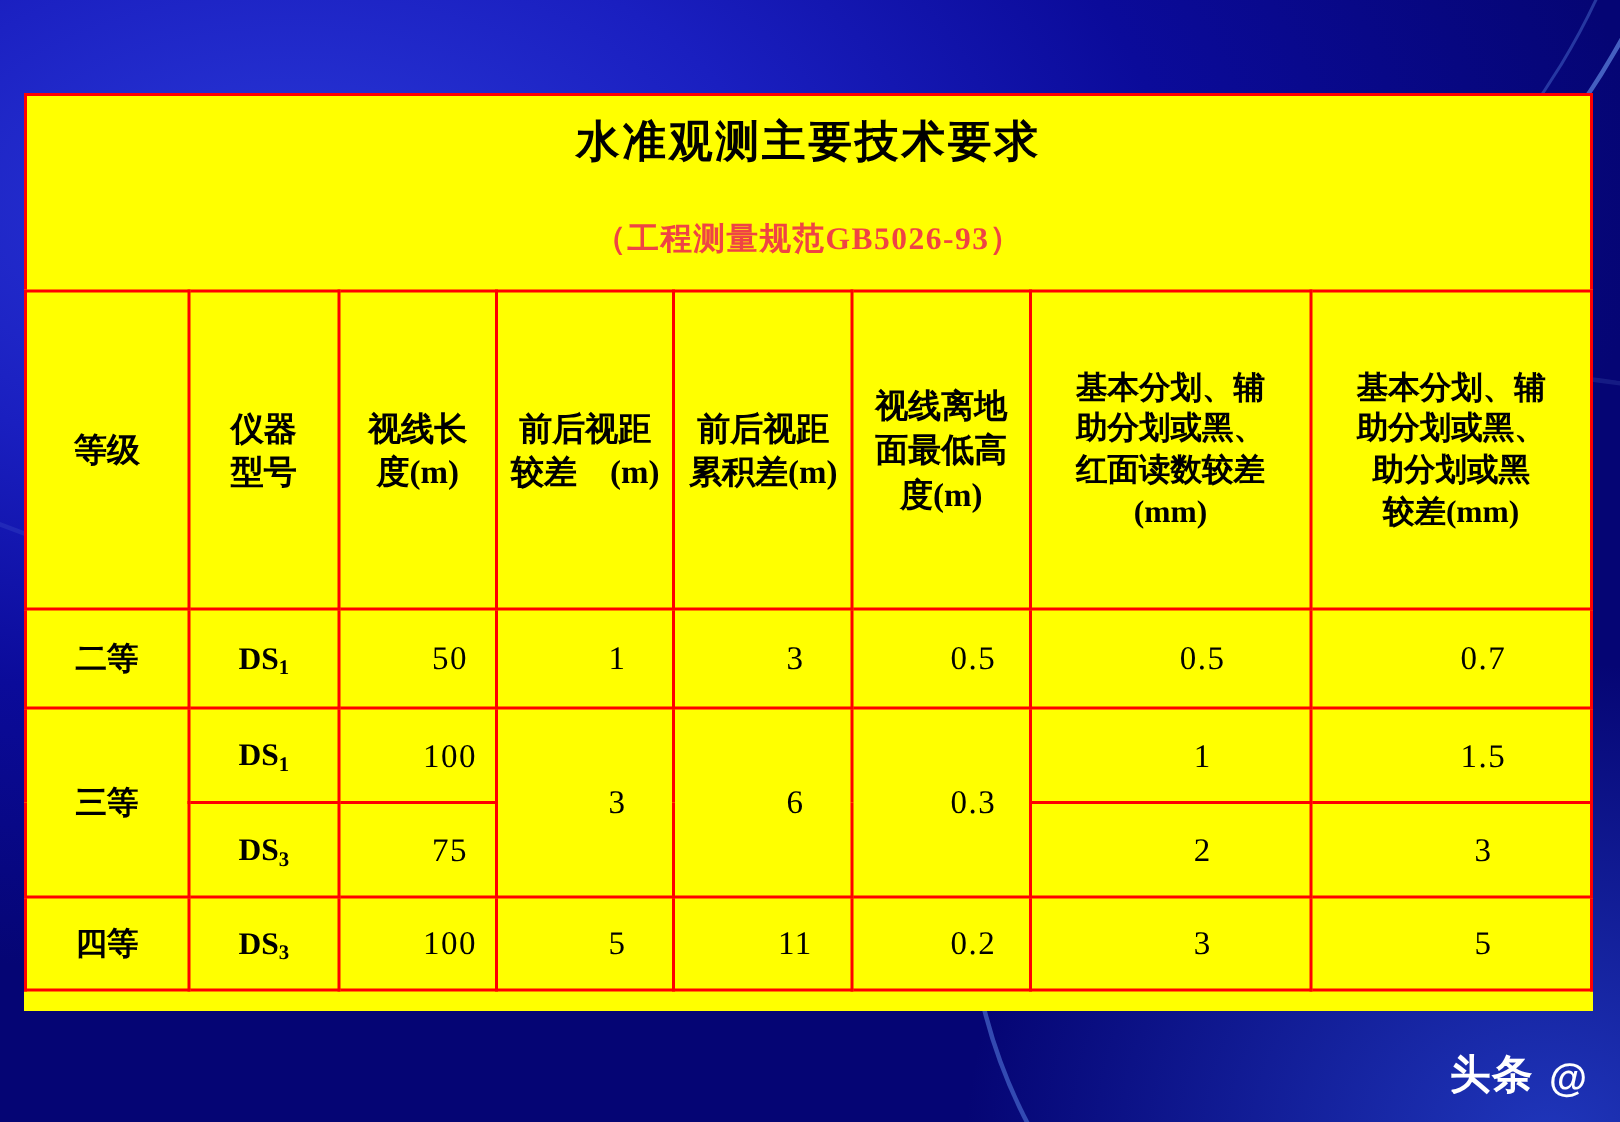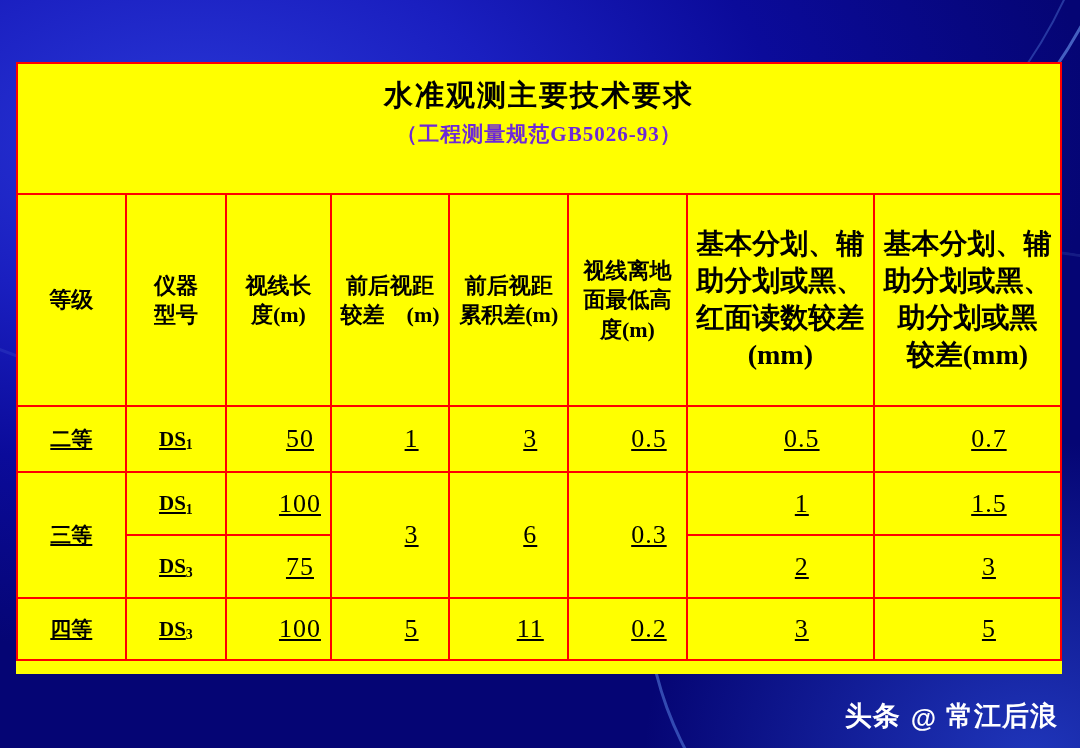--- a/index.html
+++ b/index.html
@@ -86,24 +86,24 @@
     height: 131px;
   }
   .main-title {
     font-size: 29px;
     font-weight: bold;
     color: #000000;
     letter-spacing: 2px;
     line-height: 1.2;
   }
   .sub-title {
-    margin-top: 7px;
+    margin-top: 32px;
     font-size: 21px;
     font-weight: bold;
-    color: #6d28d9;
+    color: #ef4444;
     letter-spacing: 1px;
   }
 
   table.spec {
     border-collapse: collapse;
     width: 1046px;
     table-layout: fixed;
     background: #ffff00;
   }
   table.spec td {
@@ -114,30 +114,29 @@
     padding: 4px 5px;
     box-sizing: border-box;
   }
   .hdr {
     font-size: 22px;
     font-weight: bold;
     line-height: 1.32;
     height: 212px;
   }
   .hdr.wide {
-    font-size: 28px;
+    font-size: 21px;
   }
   .cell {
     font-size: 21px;
     font-weight: bold;
-    text-decoration: underline;
   }
   .cell.num {
     font-weight: normal;
-    font-size: 26px;
+    font-size: 22px;
     letter-spacing: 1px;
     padding-left: 48px;
   }
   .r1 td { height: 66px; }
   .r2 td, .r3 td { height: 63px; }
   .r4 td { height: 62px; border-radius: 27px; }
 
   sub {
     font-size: 0.66em;
     vertical-align: baseline;
@@ -277,16 +276,15 @@
           <td class="cell num">3</td>
           <td class="cell num">5</td>
         </tr>
       </tbody>
     </table>
   </div>
 
   <div class="watermark">
     <span class="wm-logo">头条</span>
     <span class="wm-at">@</span>
-    <span class="wm-name">常江后浪</span>
   </div>
 
 </div>
 
 </body></html>

